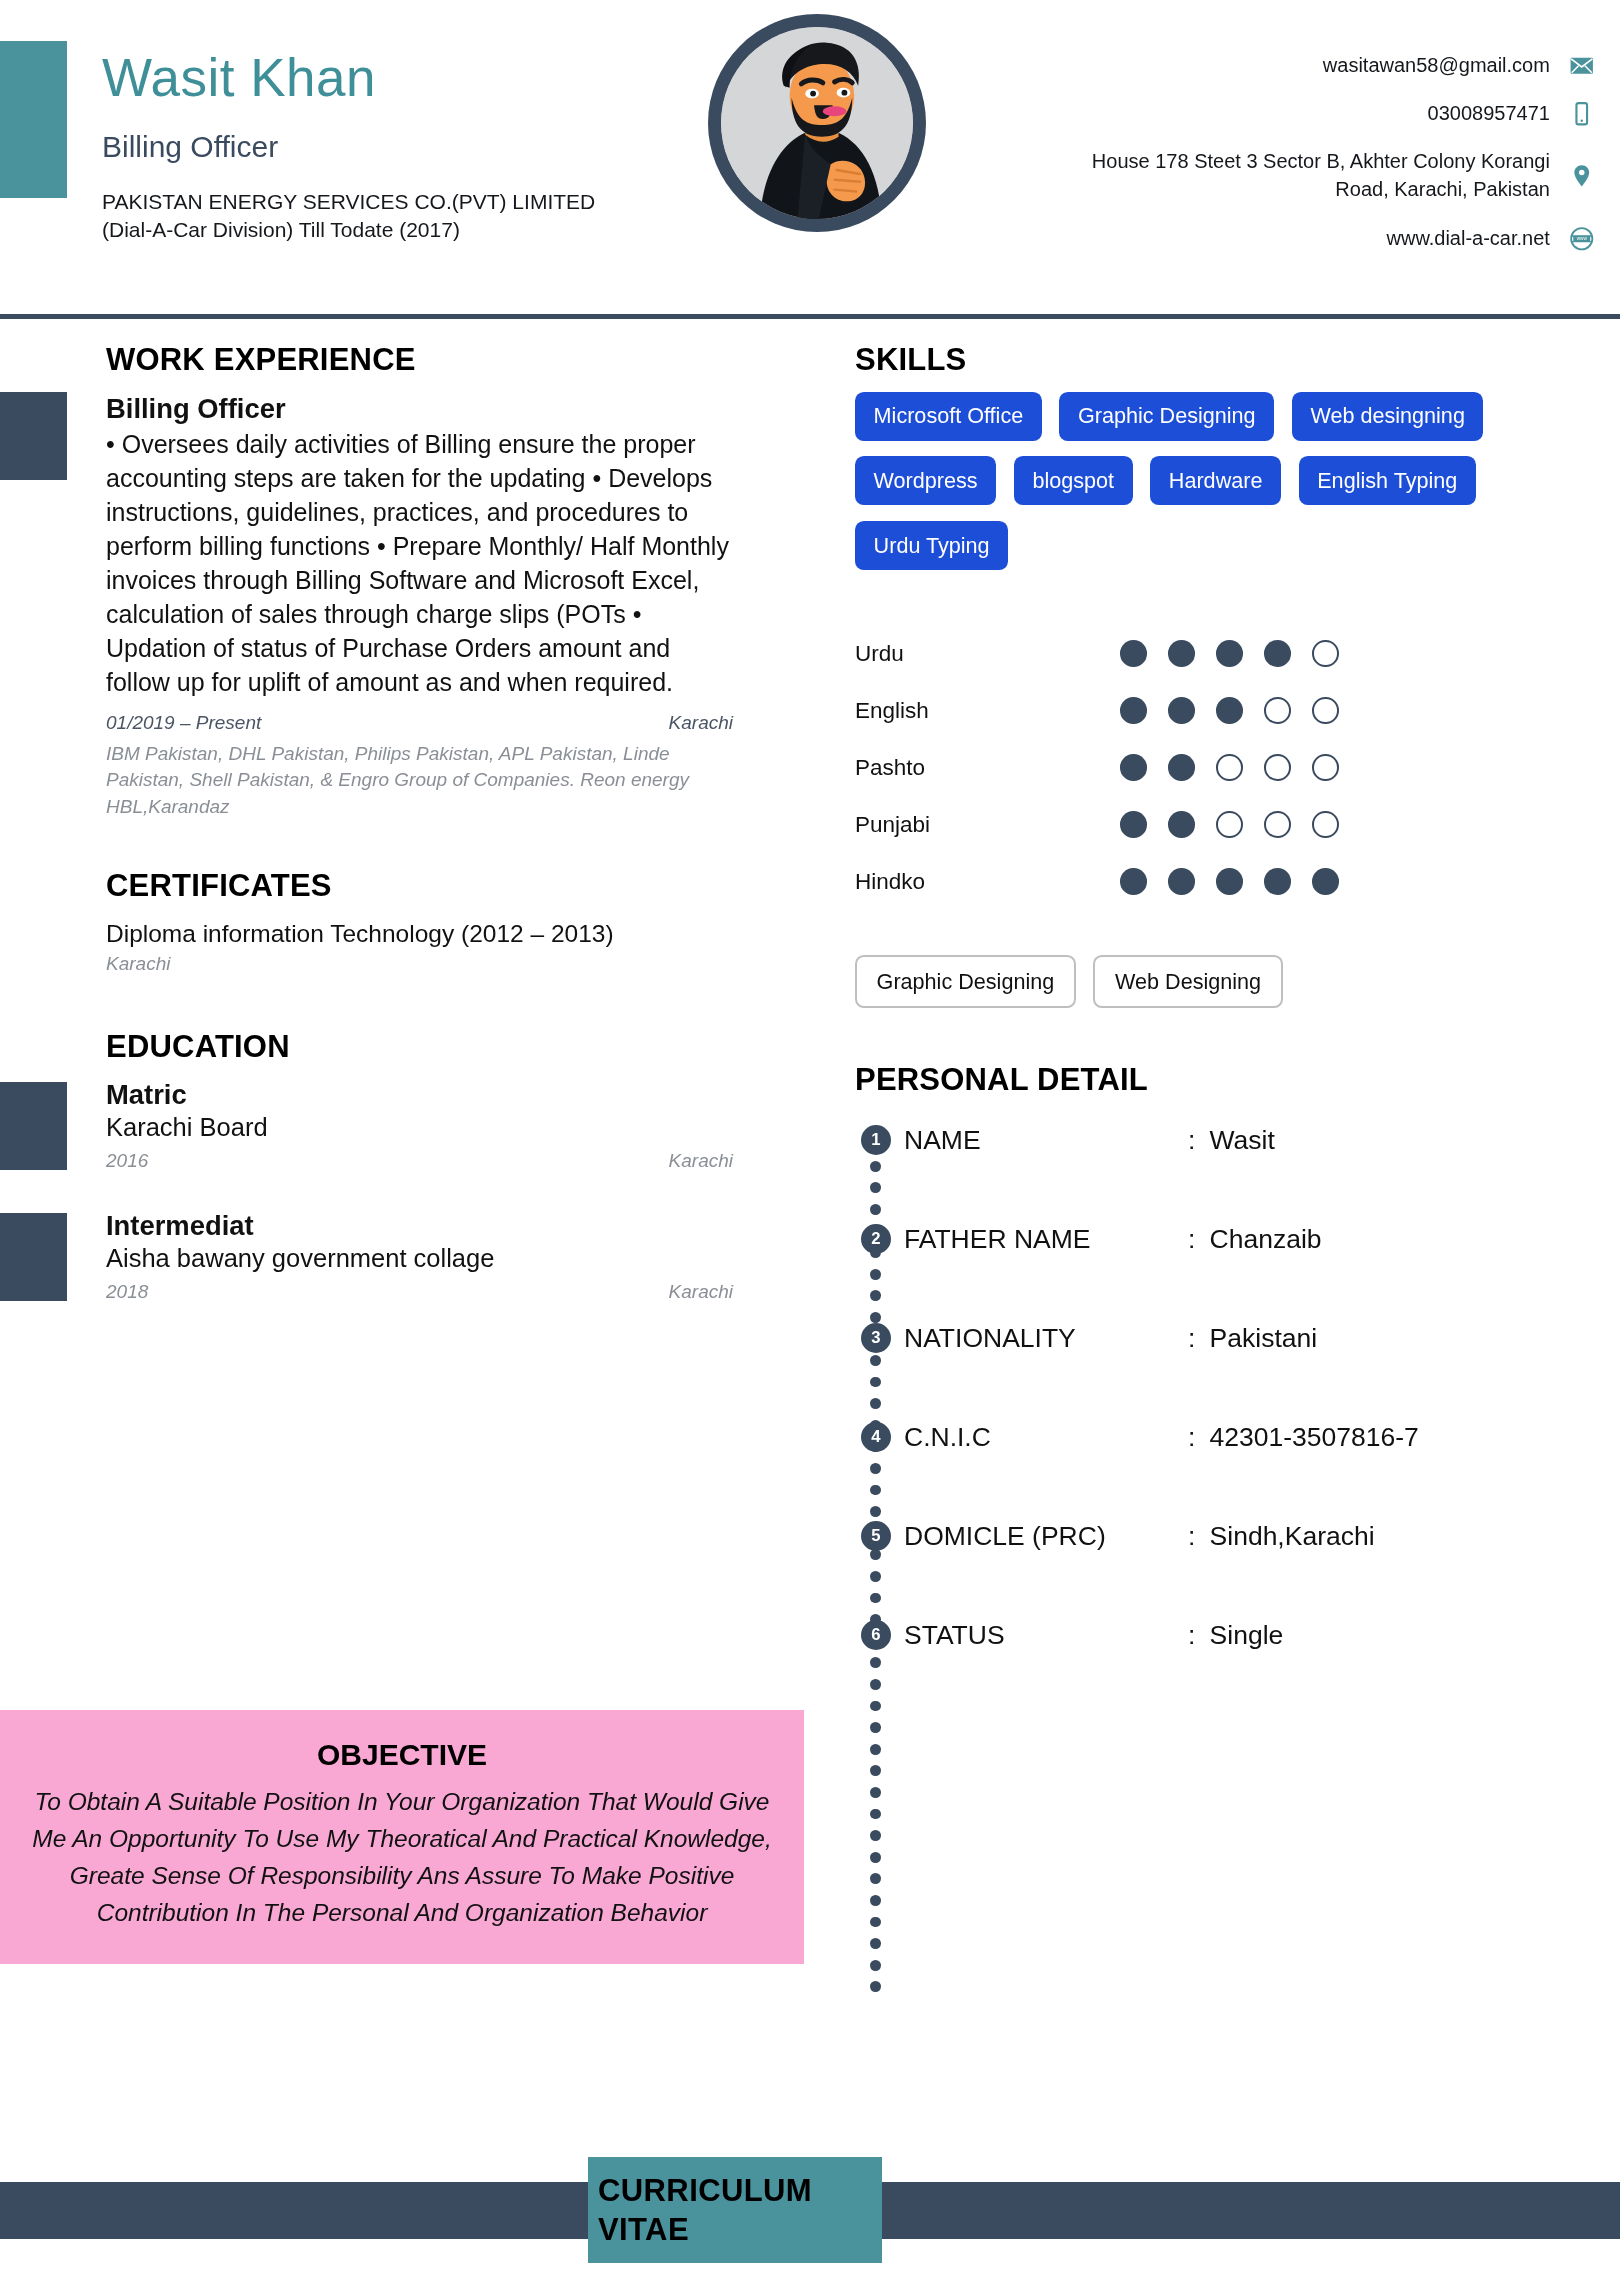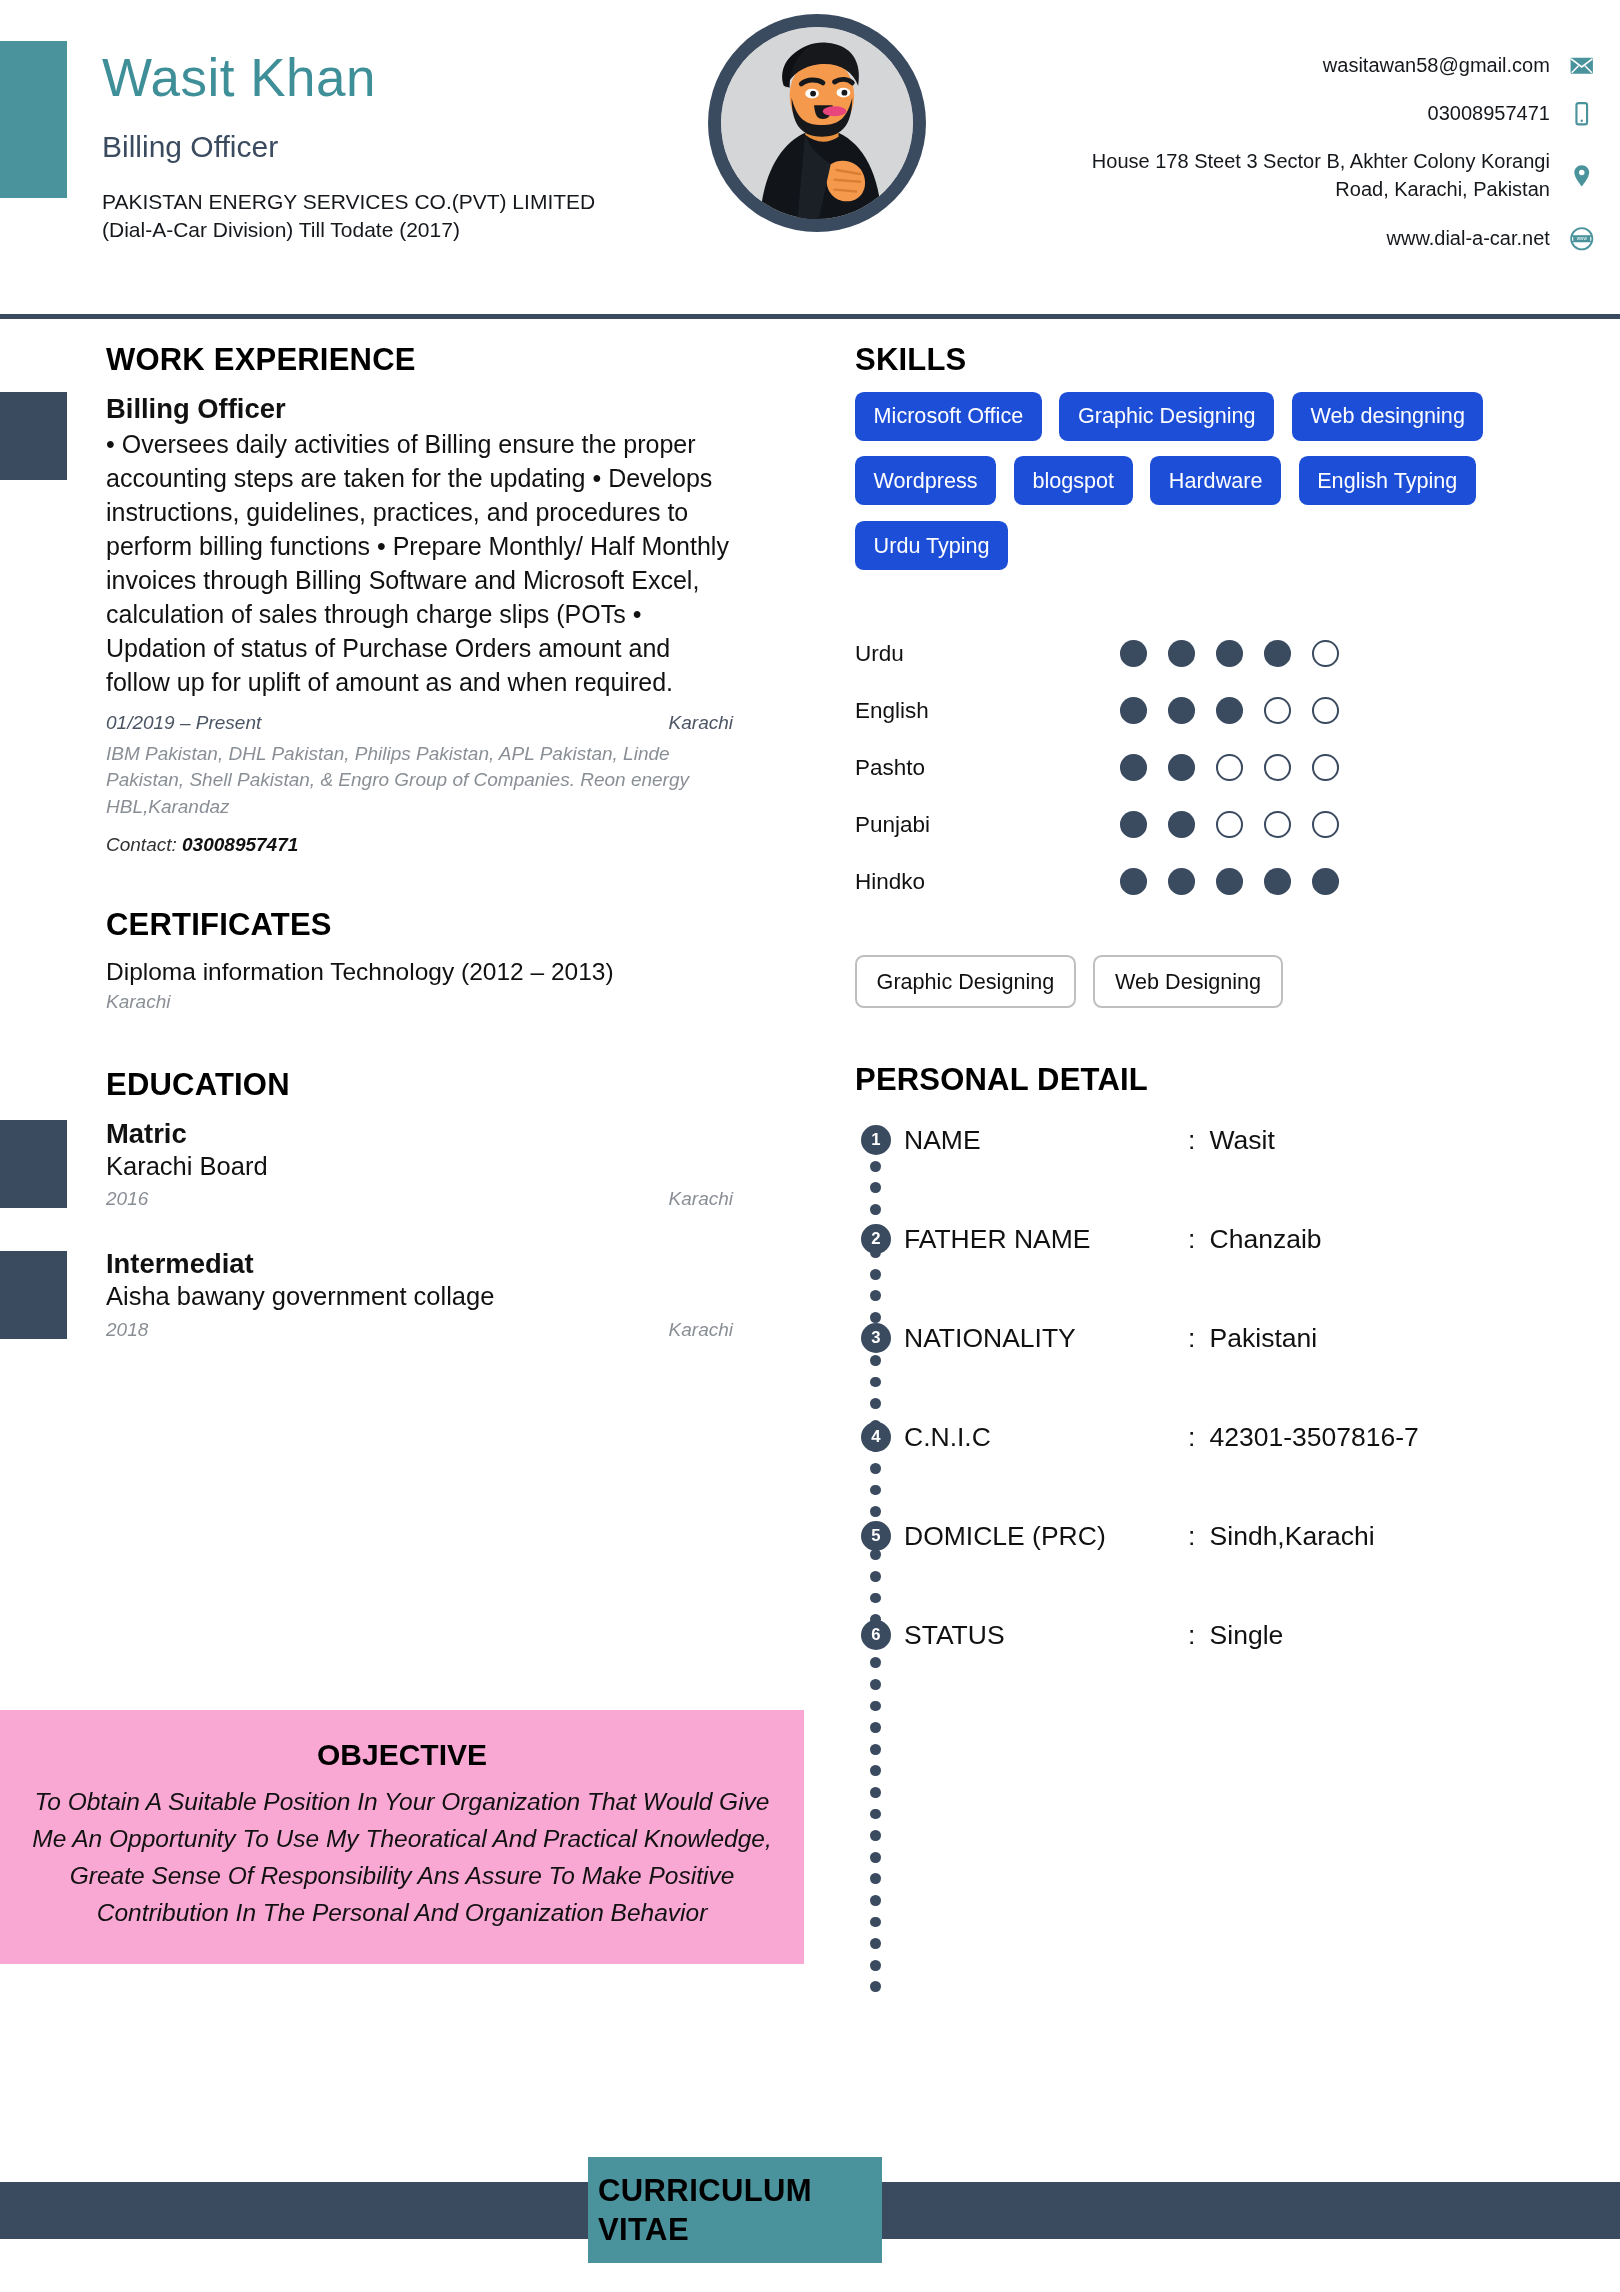--- a/index.html
+++ b/index.html
@@ -226,24 +226,20 @@
       <div class="h-sec">WORK EXPERIENCE</div>
       <div style="position:relative;">
         <div class="navy-tab" style="top:0;"></div>
         <div class="job-title">Billing Officer</div>
         <div class="job-body">• Oversees daily activities of Billing ensure the proper accounting steps are taken for the updating • Develops instructions, guidelines, practices, and procedures to perform billing functions • Prepare Monthly/ Half Monthly invoices through Billing Software and Microsoft Excel, calculation of sales through charge slips (POTs • Updation of status of Purchase Orders amount and follow up for uplift of amount as and when required.</div>
         <div class="meta-row">
           <span>01/2019 – Present</span>
           <span>Karachi</span>
         </div>
         <div class="meta-sub">IBM Pakistan, DHL Pakistan, Philips Pakistan, APL Pakistan, Linde Pakistan, Shell Pakistan, &amp; Engro Group of Companies. Reon energy HBL,Karandaz</div>
-        <div class="meta-contact">
-          <span>Contact:</span>
-          <b>03008957471</b>
-        </div>
       </div>
     </div>
 
     <div style="margin-top:47px;">
       <div class="h-sec">CERTIFICATES</div>
       <div class="cert-line">Diploma information Technology (2012 – 2013)</div>
       <div class="cert-city">Karachi</div>
     </div>
 
     <div style="margin-top:51px;">

